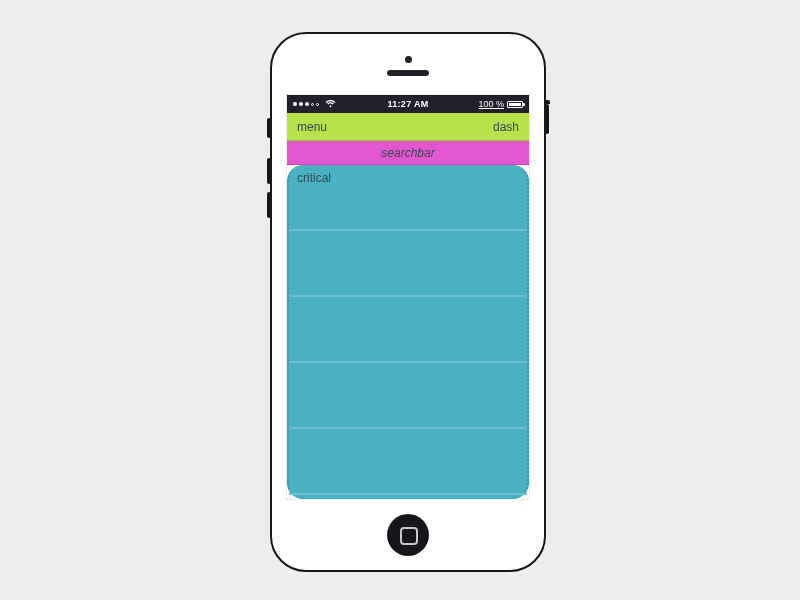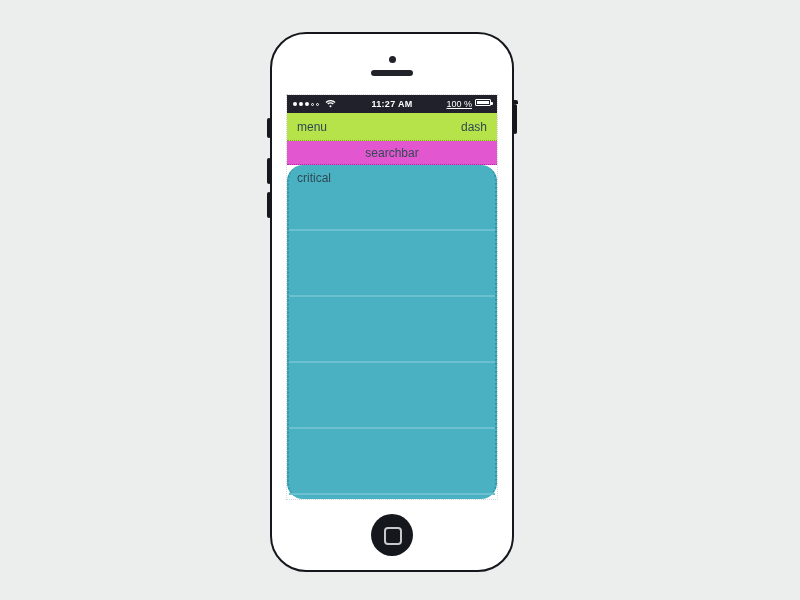--- a/index.html
+++ b/index.html
@@ -1,21 +1,21 @@
 <!DOCTYPE html>
 <html><head>
 <meta charset="utf-8">
 <style>
   html,body{margin:0;padding:0;width:800px;height:600px;background:#eceded;font-family:"Helvetica Neue",Helvetica,Arial,sans-serif;}
   *{box-sizing:border-box;}
 
   
   .phone{
     position:absolute;left:270px;top:32px;
-    width:244px;height:540px;
+    width:276px;height:540px;
     background:#fff;
     border:2px solid #16171c;
     border-radius:36px;
   }
   
   .side{position:absolute;background:#16171c;border-radius:2px;}
   .side.mute {left:-5px;top:84px; width:4px;height:20px;}
   .side.vol1 {left:-5px;top:124px;width:4px;height:26px;}
   .side.vol2 {left:-5px;top:158px;width:4px;height:26px;}
   .side.power{right:-5px;top:70px;width:4px;height:30px;border-radius:2px 2px 2px 2px;}
@@ -35,30 +35,30 @@
     background:#fff;overflow:hidden;border:1px dotted #d7d8da;
   }
 
   
   .status{height:18px;background:#20212a;color:#fff;font-size:9px;display:flex;align-items:center;padding:0 6px;position:relative;}
   .status .dots{display:flex;gap:2px;align-items:center;}
   .status .dot{width:4px;height:4px;border-radius:50%;background:#fff;}
   .status .dot.off{background:transparent;border:0.8px solid #fff;width:3px;height:3px;}
   .status .wifi{margin-left:6px;display:inline-block;line-height:0;}
   .status .time{position:absolute;left:0;right:0;text-align:center;font-weight:600;letter-spacing:.3px;}
-  .status .batt{margin-left:auto;display:flex;align-items:flex-start;gap:3px;text-decoration:underline;}
+  .status .batt{margin-left:auto;display:flex;align-items:center;gap:3px;text-decoration:underline;}
   .status .battBody{width:16px;height:7px;border:0.8px solid #fff;border-radius:1px;position:relative;}
   .status .battBody::after{content:"";position:absolute;right:-3px;top:1.5px;width:2px;height:3px;background:#fff;border-radius:0 1px 1px 0;}
   .status .battFill{position:absolute;left:1px;top:1px;bottom:1px;right:1px;background:#fff;}
 
   
   .nav{height:28px;background:#b6e24a;border-bottom:1px dotted #7fae1f;display:flex;align-items:center;justify-content:space-between;padding:0 10px;color:#2f4a53;font-size:12px;}
 
   
-  .search{height:24px;background:#e257cf;border-bottom:1px dotted #b028a2;display:flex;align-items:center;justify-content:center;color:#2f4a53;font-size:12px;}
+  .search{height:24px;background:#e257cf;border-bottom:1px dotted #b028a2;display:flex;align-items:center;justify-content:center;color:#2f4a53;font-size:12px;font-style:italic;}
 
   
   .list{position:absolute;left:0;right:0;top:70px;bottom:0;background:#49b1c2;border-left:2px dotted #2e93a6;border-right:2px dotted #2e93a6;border-radius:16px;}
   .row{height:66px;border-bottom:2px solid #6cc0cf;padding:6px 8px;color:#2f4a53;font-size:12px;}
 </style>
 </head>
 <body>
 
 <div class="phone">
   <div class="side mute"></div>

